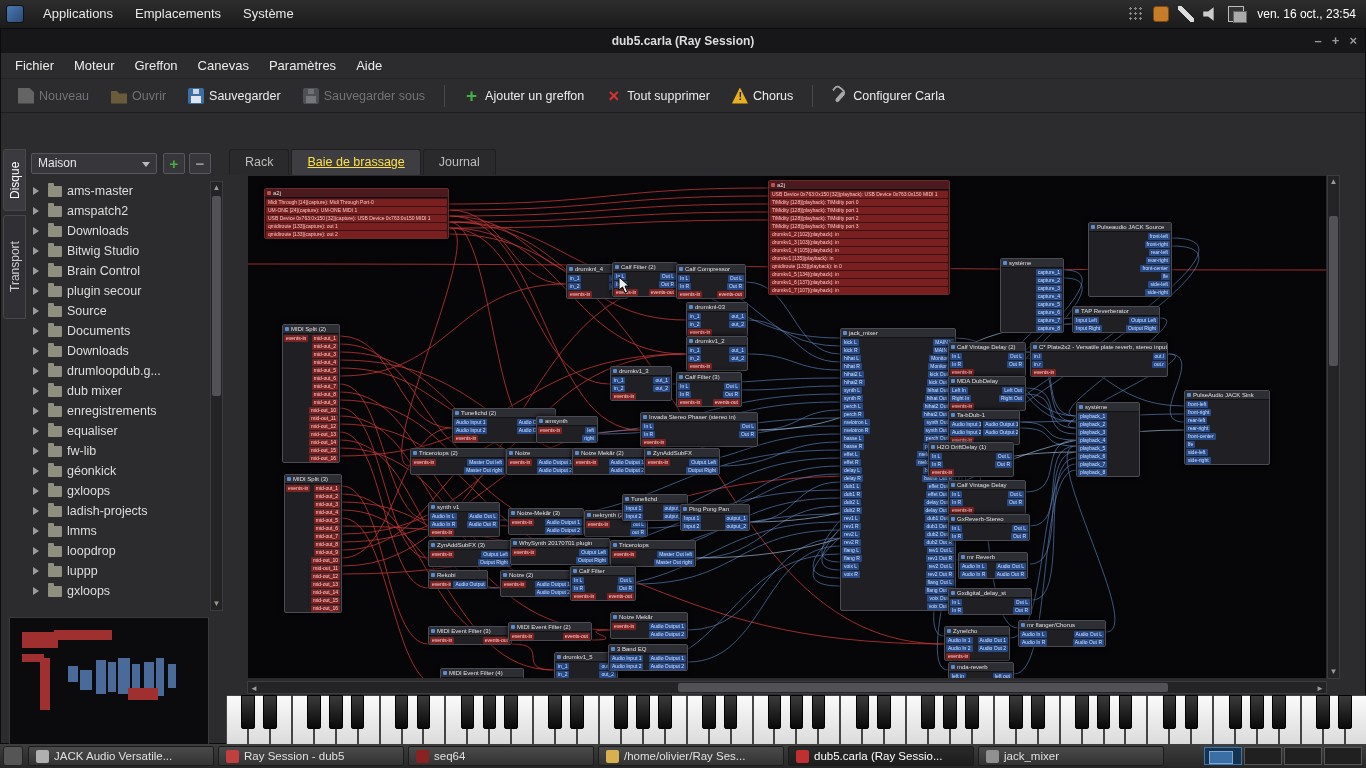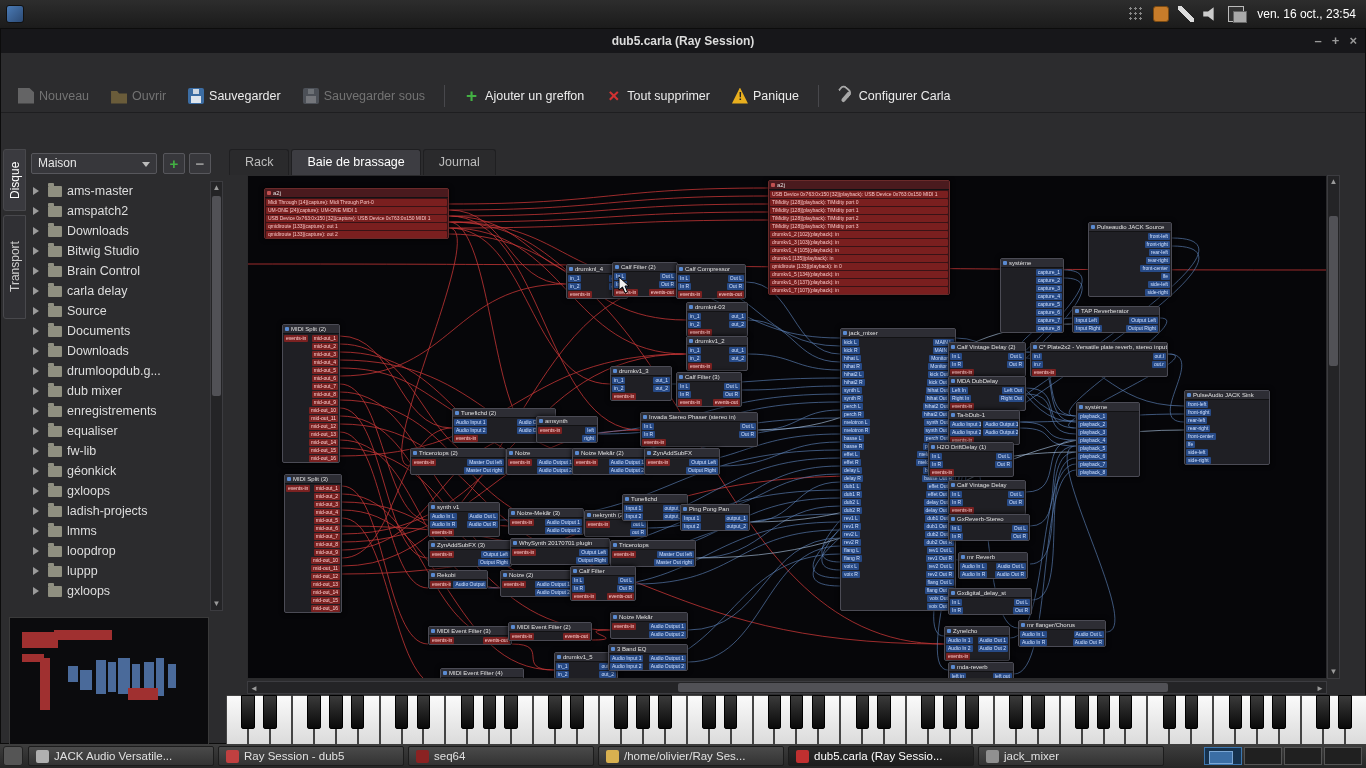--- a/index.html
+++ b/index.html
@@ -73,21 +73,21 @@
   .vsb { position:absolute; width:13px; background:#242426; border:1px solid #3c3c40; }
   .sb-thumb { position:absolute; left:1px; right:1px; background:#515156; border-radius:2px; }
   .sb-arr { position:absolute; left:0; width:100%; height:12px; color:#9a9a9a; font-size:8px; text-align:center; line-height:12px; }
   
   #minimap { position:absolute; left:8px; top:588px; width:200px; height:148px; background:#0b0b0d; border:1px solid #3a3a3a; }
   #minimap .mrect { position:absolute; }
   
   #maintabs { position:absolute; left:228px; top:120px; height:26px; display:flex; gap:2px; }
   .mtab { padding:0 15px; line-height:24px; font-size:12.5px; color:#bdbdbd; background:#2a2a2c;
     border:1px solid #1f1f21; border-bottom:none; border-radius:3px 3px 0 0; }
-  .mtab.active { background:#3d3d42; color:#ffffff; }
+  .mtab.active { background:#3d3d42; color:#fde047;text-decoration:underline; }
   
   #canvas { position:absolute; left:246px; top:146px; width:1080px; height:504px; background:#060609;
     border:1px solid #2a2a2c; overflow:hidden; }
   #cables { position:absolute; left:0; top:0; pointer-events:none; }
   .node { position:absolute; background:#1f1f24; border:1px solid #4b4b55; border-radius:2px; box-shadow:0 0 5px #000; }
   .node.widebox { background:#381316; border-color:#6a2a2a; }
   .nh { height:9px; line-height:9px; font-size:6px; color:#e0e0e0; background:#2d2d34; display:flex;
     align-items:center; gap:2px; padding:0 2px; border-bottom:1px solid #121214; white-space:nowrap; overflow:hidden; }
   .widebox .nh { background:#4a1a1e; }
   .ndot { width:4px; height:4px; background:#5a8ad0; border-radius:1px; flex:none; }
@@ -119,39 +119,52 @@
   #pager { margin-left:auto; display:flex; gap:2px; padding-right:4px; align-items:center; }
   .ws { width:38px; height:18px; background:#202020; border:1px solid #555; position:relative; }
   .ws.active { background:#16324e; border-color:#3c77b0; }
   .ws.active:before { content:""; position:absolute; left:4px; top:3px; width:22px; height:11px; background:#3b6ea5; border:1px solid #7aa6d4; }
 </style>
 </head>
 <body>
 
 <div id="panel">
   <span class="logo"></span>
+  <span id="panel-menus" style="display:flex">
+      <span class="panel-menu">Applications</span>
+      <span class="panel-menu">Emplacements</span>
+      <span class="panel-menu">Système</span>
+    </span>
   <div id="tray">
     <span class="tray-ic ic-dots"></span>
     <span class="tray-ic ic-clip"></span>
     <span class="tray-ic ic-pencil"></span>
     <span class="tray-ic ic-vol"></span>
     <span class="tray-ic ic-net"></span>
     <span id="clock">ven. 16 oct., 23:54</span>
   </div>
 </div>
 
 <div id="win">
   <div id="titlebar">
     <span>dub5.carla (Ray Session)</span>
     <span id="winctrl">
       <span>–</span>
       <span>+</span>
       <span>×</span>
     </span>
   </div>
+  <div id="menubar">
+      <span class="mb-item">Fichier</span>
+      <span class="mb-item">Moteur</span>
+      <span class="mb-item">Greffon</span>
+      <span class="mb-item">Canevas</span>
+      <span class="mb-item">Paramètres</span>
+      <span class="mb-item">Aide</span>
+    </div>
   <div id="toolbar">
       <div class="tb-btn disabled">
         <span class="tbi icon-new"></span>
         <span>Nouveau</span>
       </div>
       <div class="tb-btn disabled">
         <span class="tbi icon-open"></span>
         <span>Ouvrir</span>
       </div>
       <div class="tb-btn">
@@ -166,21 +179,21 @@
       <div class="tb-btn">
         <span class="tbi icon-plus"></span>
         <span>Ajouter un greffon</span>
       </div>
       <div class="tb-btn">
         <span class="tbi icon-remove"></span>
         <span>Tout supprimer</span>
       </div>
       <div class="tb-btn">
         <span class="tbi icon-panic"></span>
-        <span>Panique</span>
+        <span>Chorus</span>
       </div>
       <div class="tb-sep"></div>
       <div class="tb-btn">
         <span class="tbi icon-wrench"></span>
         <span>Configurer Carla</span>
       </div>
     </div>
 
   <div id="side-tabs">
       <div class="side-tab active" style="top: 120px; height: 62px;">Disque</div>
@@ -215,21 +228,21 @@
           <span>Bitwig Studio</span>
         </div>
         <div class="trow">
           <span class="expander"></span>
           <span class="fold"></span>
           <span>Brain Control</span>
         </div>
         <div class="trow">
           <span class="expander"></span>
           <span class="fold"></span>
-          <span>carla delay</span>
+          <span>plugin secour</span>
         </div>
         <div class="trow">
           <span class="expander"></span>
           <span class="fold"></span>
           <span>Source</span>
         </div>
         <div class="trow">
           <span class="expander"></span>
           <span class="fold"></span>
           <span>Documents</span>

